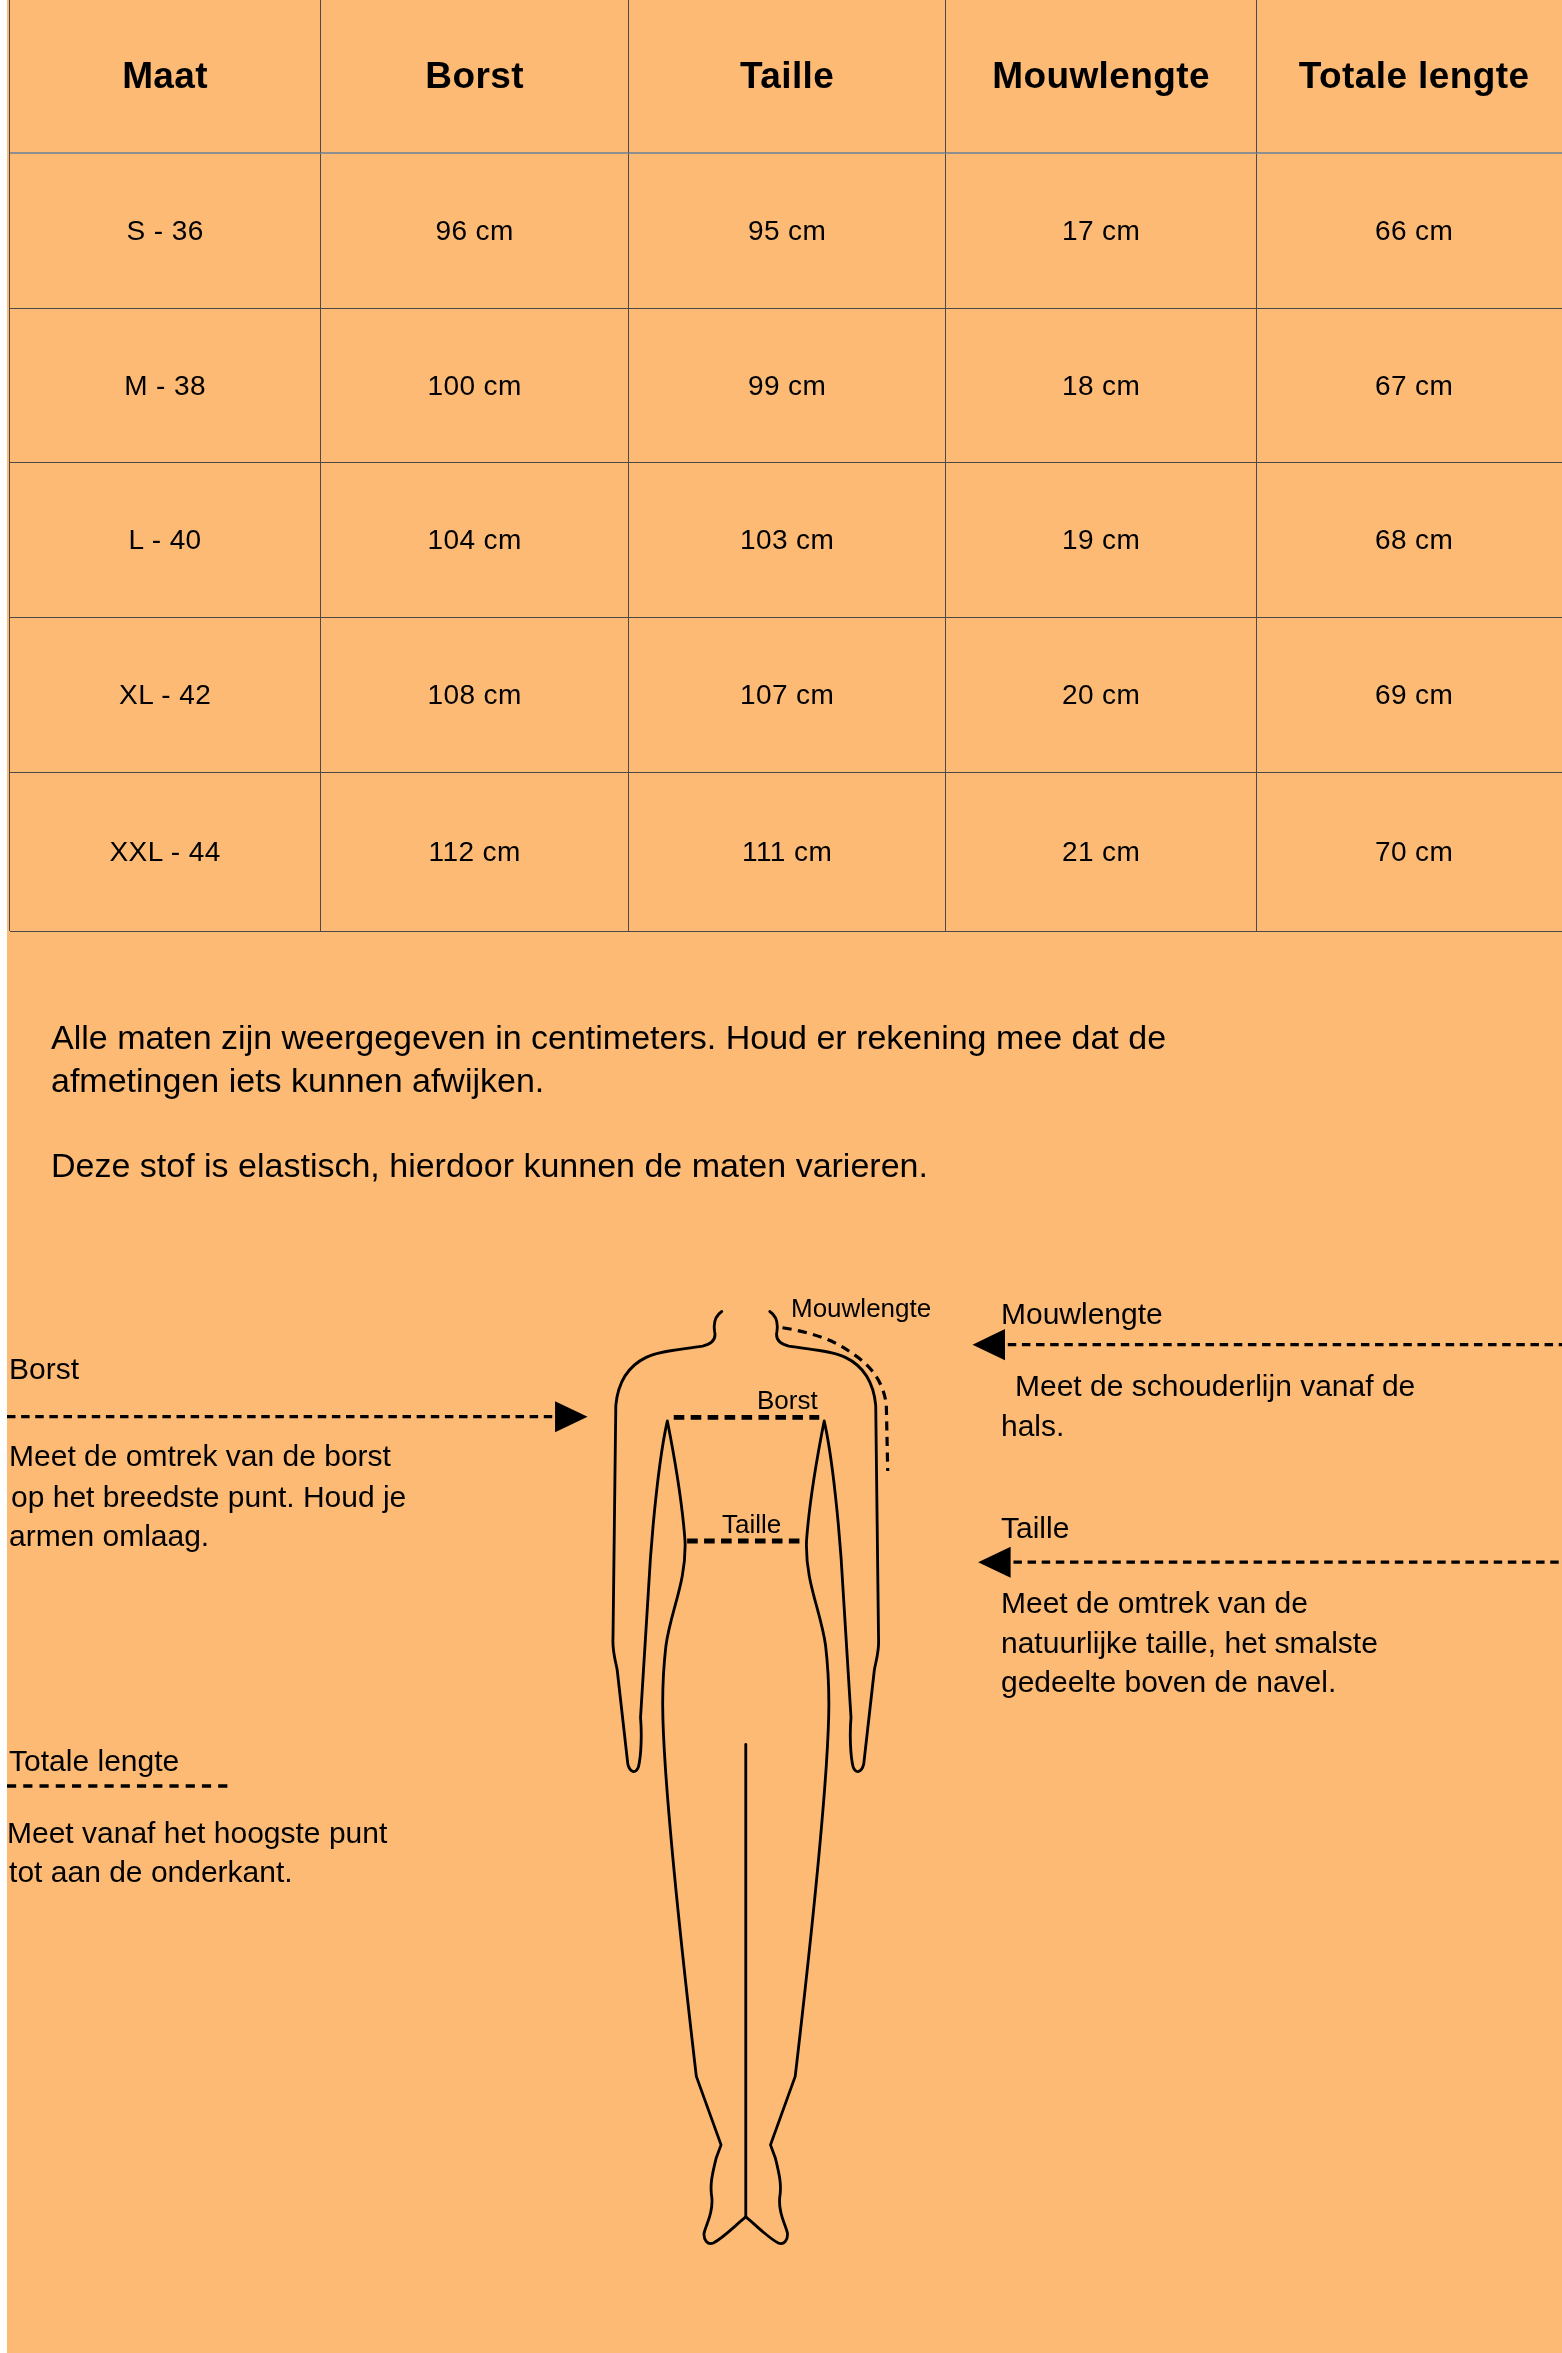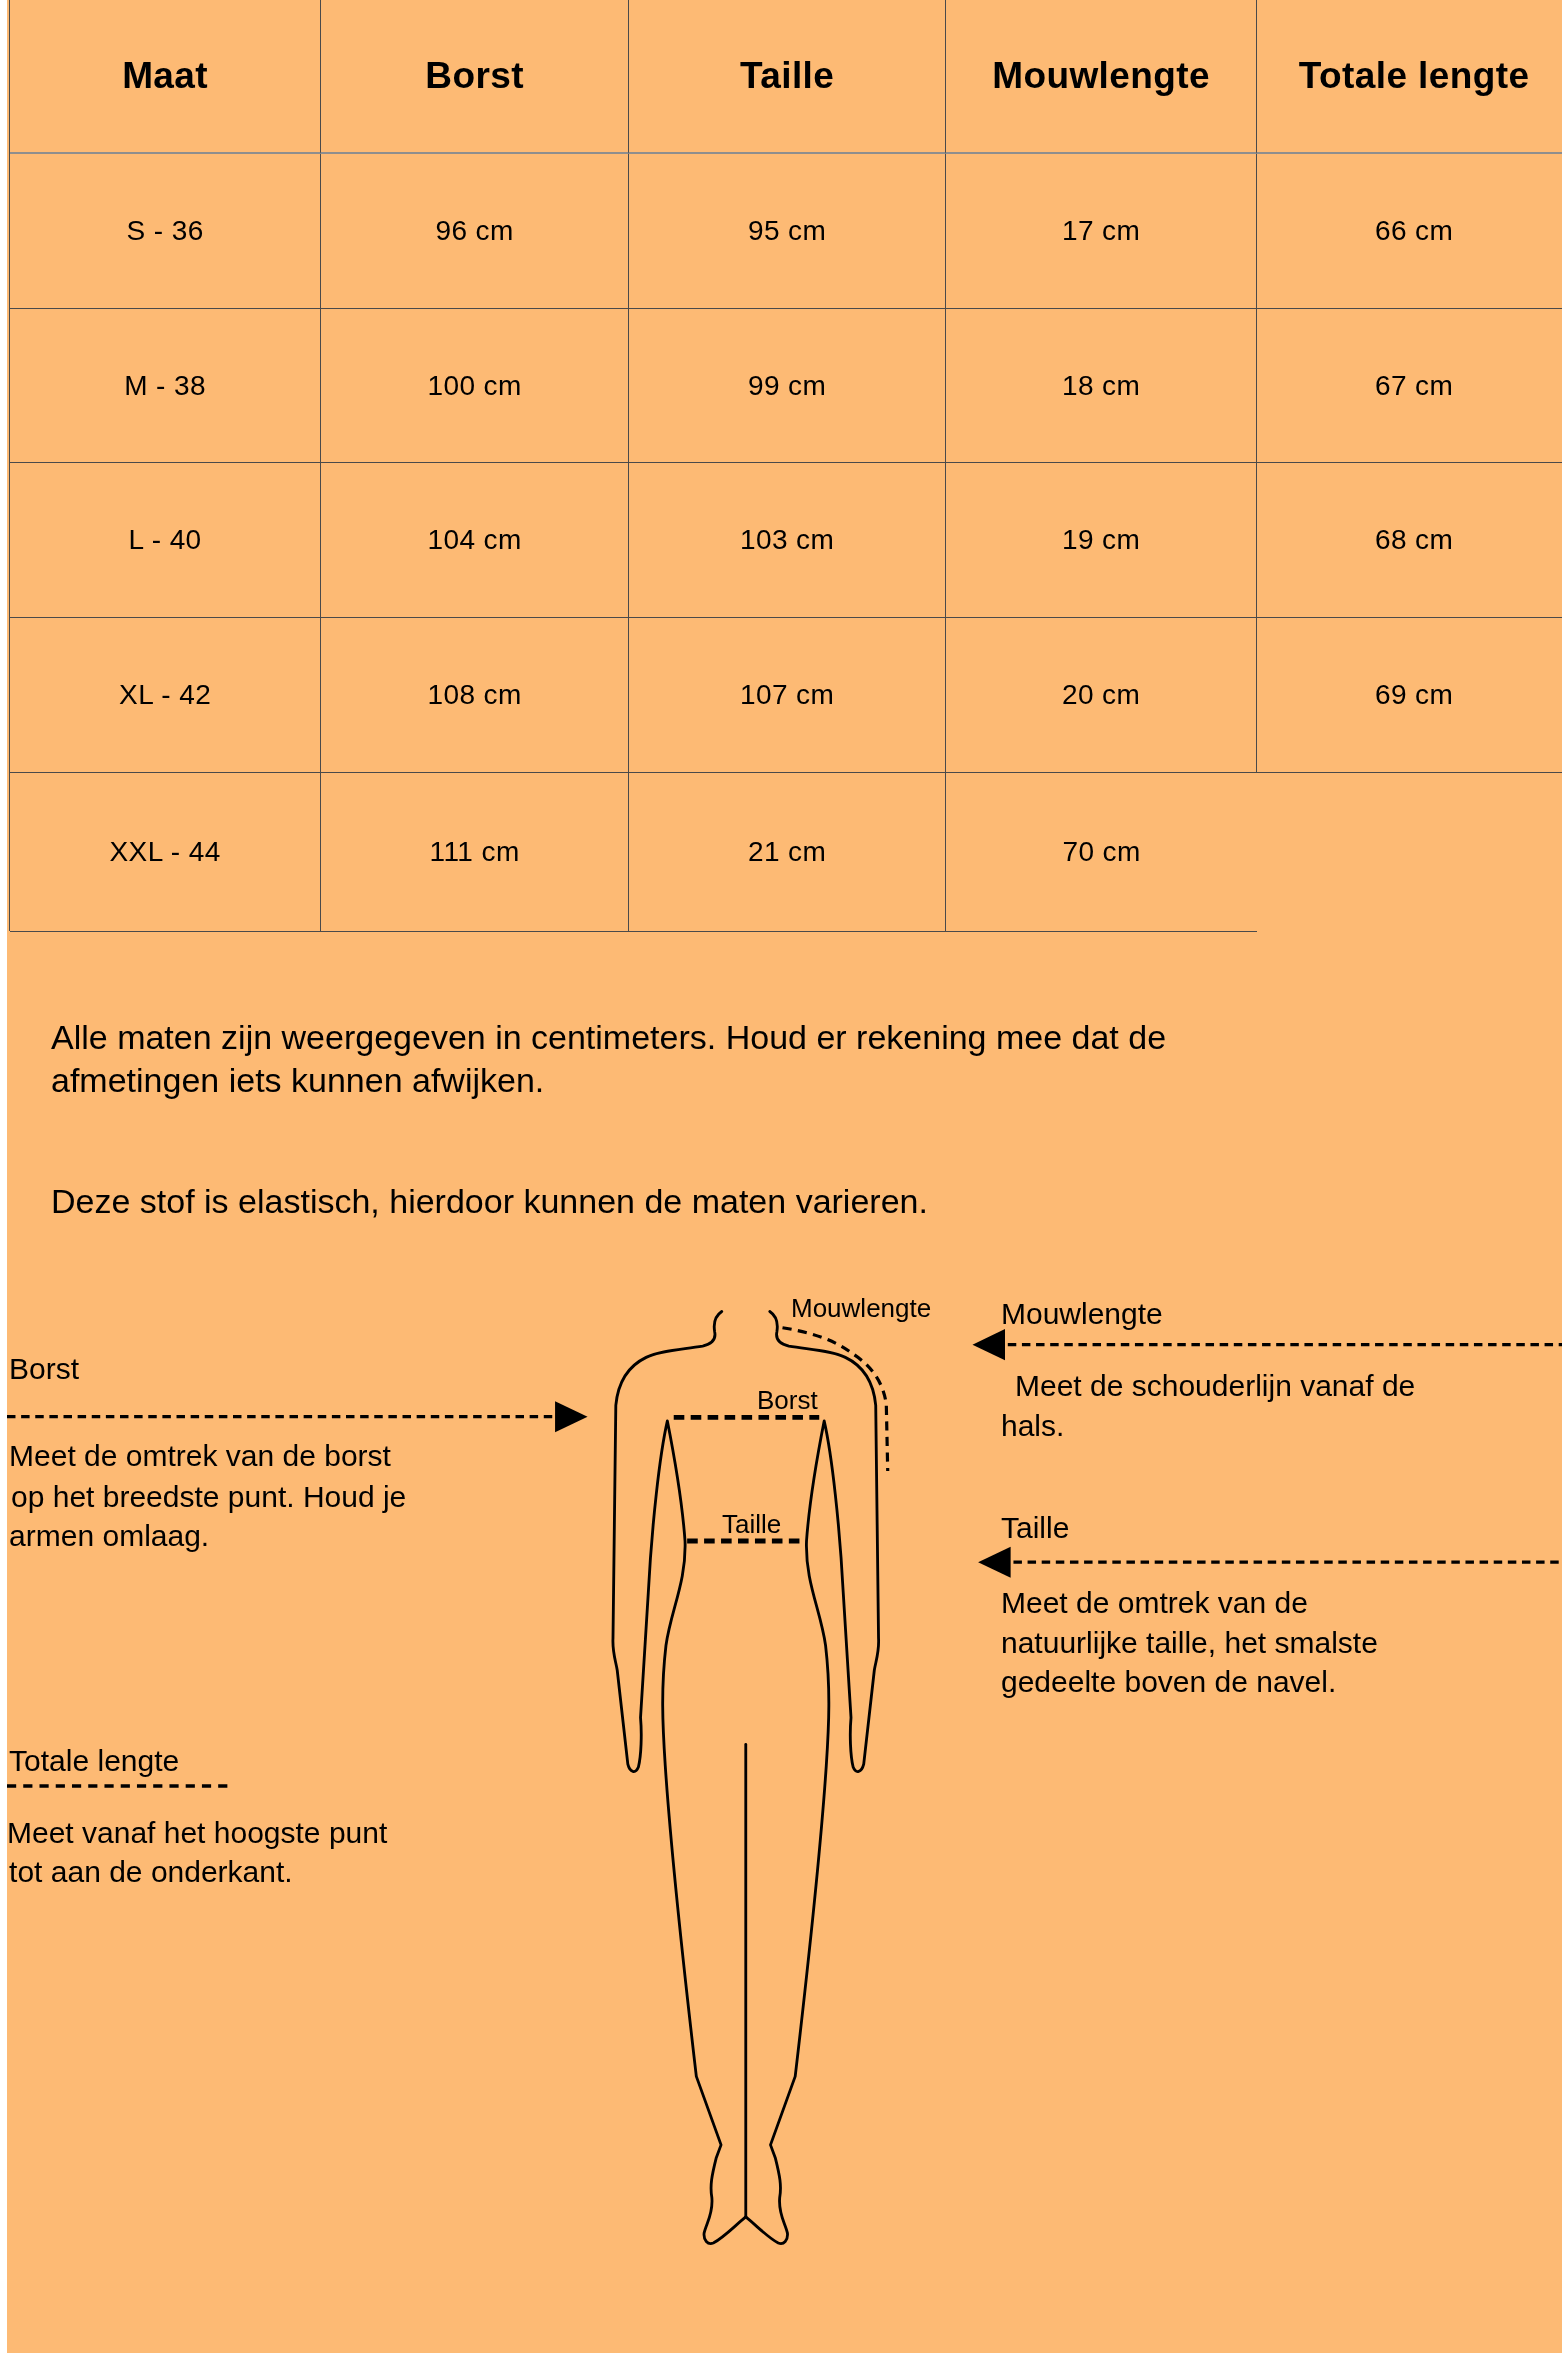--- a/index.html
+++ b/index.html
@@ -86,28 +86,29 @@
     <div class="cell">19 cm</div>
     <div class="cell lastcol">68 cm</div>
 
     <div class="cell">XL - 42</div>
     <div class="cell">108 cm</div>
     <div class="cell">107 cm</div>
     <div class="cell">20 cm</div>
     <div class="cell lastcol">69 cm</div>
 
     <div class="cell">XXL - 44</div>
+    <div class="cell">112 cm</div>
     <div class="cell">111 cm</div>
     <div class="cell">21 cm</div>
     <div class="cell lastcol">70 cm</div>
   </div>
 
   <div class="textline note" style="left:44px; top:1020px;">Alle maten zijn weergegeven in centimeters. Houd er rekening mee dat de</div>
   <div class="textline note" style="left:44px; top:1063px;">afmetingen iets kunnen afwijken.</div>
-  <div class="textline note" style="left:44px; top:1184px;">Deze stof is elastisch, hierdoor kunnen de maten varieren.</div>
+  <div class="textline note" style="left:44px; top:1148px;">Deze stof is elastisch, hierdoor kunnen de maten varieren.</div>
 
   <div class="textline guide" style="left:2.1px; top:1354px;">Borst</div>
   <div class="textline guide" style="left:2.1px; top:1441px;">Meet de omtrek van de borst</div>
   <div class="textline guide" style="left:4px; top:1482px;">op het breedste punt. Houd je</div>
   <div class="textline guide" style="left:2.1px; top:1521px;">armen omlaag.</div>
 
   <div class="textline guide" style="left:2.1px; top:1746px;">Totale lengte</div>
   <div class="textline guide" style="left:0; top:1818px;">Meet vanaf het hoogste punt</div>
   <div class="textline guide" style="left:2.1px; top:1857px;">tot aan de onderkant.</div>
 

